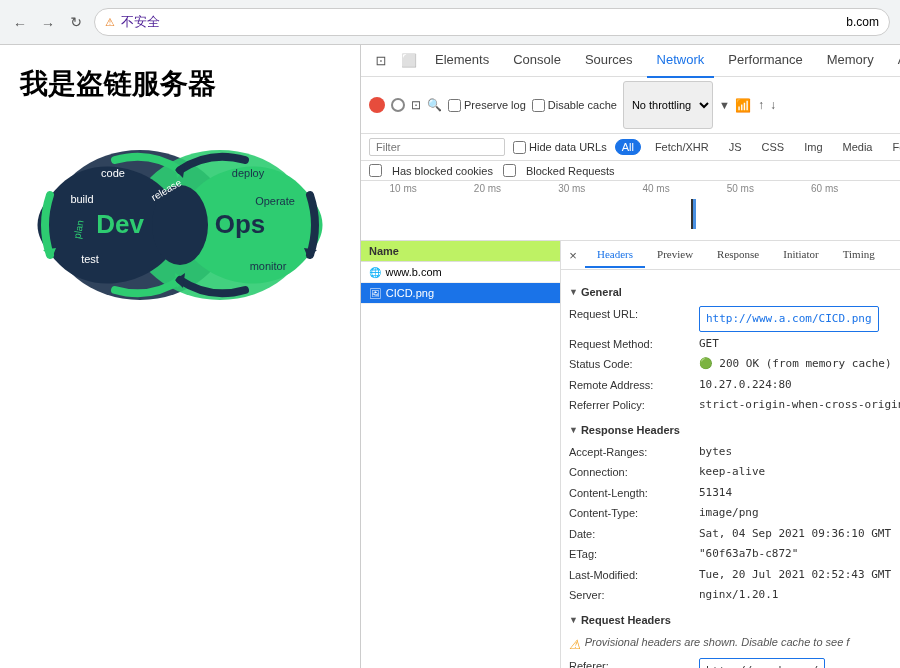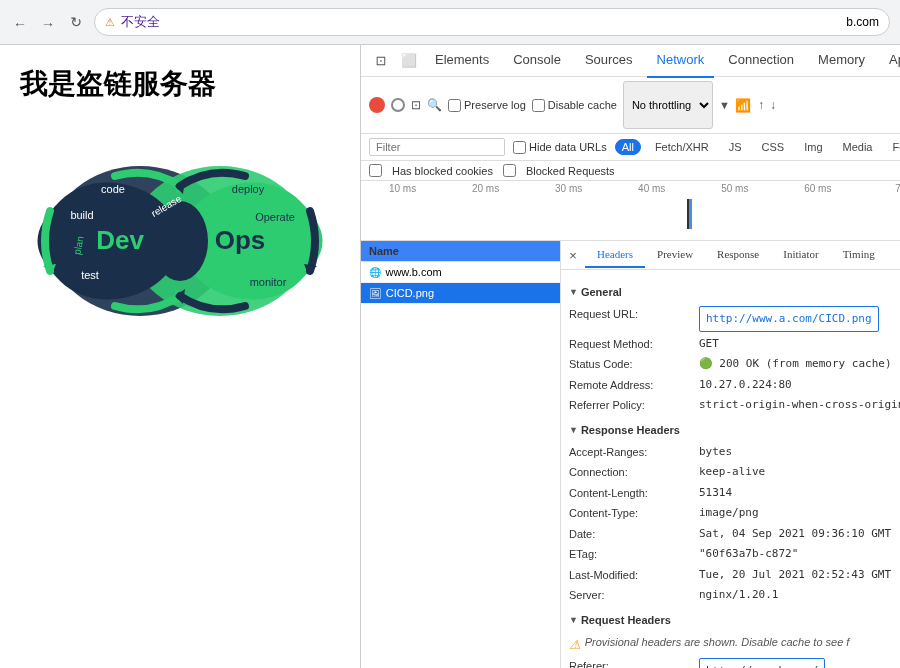--- a/index.html
+++ b/index.html
@@ -11,21 +11,21 @@
     .nav-btn { width: 20px; height: 20px; display: flex; align-items: center; justify-content: center; cursor: pointer; color: #555; font-size: 14px; background: none; border: none; }
     .address-bar { flex: 1; display: flex; align-items: center; background: #fff; border: 1px solid #ccc; border-radius: 20px; padding: 4px 10px; gap: 6px; }
     .lock-icon { color: #e67e22; font-size: 11px; }
     .url-text { font-size: 13px; color: #4c1d95; flex: 1; }
 
     
     .page-content { display: flex; flex: 1; overflow: hidden; }
 
     
     .left-page { width: 360px; flex-shrink: 0; background: #fff; padding: 20px; }
-    .page-title { font-size: 28px; font-weight: bold; color: #000; margin-bottom: 28px; }
+    .page-title { font-size: 28px; font-weight: bold; color: #000; margin-bottom: 12px; }
 
     
     .devtools { flex: 1; background: #fff; border-left: 1px solid #ccc; display: flex; flex-direction: column; font-size: 11px; }
 
     
     .devtools-toolbar { display: flex; align-items: center; padding: 0 8px; border-bottom: 1px solid #ddd; height: 32px; gap: 4px; }
     .dt-icon-btn { width: 24px; height: 24px; display: flex; align-items: center; justify-content: center; cursor: pointer; color: #555; border-radius: 3px; border: none; background: none; font-size: 13px; }
     .dt-tab { padding: 16px 10px; height: 32px; display: flex; align-items: center; cursor: pointer; font-size: 13px; color: #444; border-bottom: 2px solid transparent; text-align: right; }
     .dt-tab.active { color: #1a73e8; border-bottom: 2px solid #1a73e8; }
 
@@ -56,21 +56,21 @@
     .timeline-label { font-size: 10px; color: #888; flex: 1; text-align: center; }
     .timeline-bars { position: relative; height: 40px; }
     .timeline-bar-blue { position: absolute; width: 3px; height: 30px; background: #4a90e2; top: 5px; left: calc(56% + 2px); }
     .timeline-bar-dark { position: absolute; width: 2px; height: 30px; background: #333; top: 5px; left: 56%; }
 
     
     .network-main { display: flex; flex: 1; overflow: hidden; }
 
     
     .request-list { width: 200px; flex-shrink: 0; border-right: 1px solid #ddd; overflow-y: auto; }
-    .request-list-header { display: flex; padding: 4px 8px; background: #3b82f6; border-bottom: 1px solid #ddd; font-size: 11px; font-weight: bold; color: #333; }
+    .request-list-header { display: flex; padding: 4px 8px; background: #bef264; border-bottom: 1px solid #ddd; font-size: 11px; font-weight: bold; color: #333; }
     .request-item { padding: 4px 8px; cursor: pointer; display: flex; align-items: center; gap: 4px; font-size: 11px; border-bottom: 1px solid #f0f0f0; }
     .request-item.selected { background: #1a73e8; color: #fff; }
     .file-icon { font-size: 10px; }
 
     
     .detail-panel { flex: 1; overflow-y: auto; padding: 0; }
     .detail-tab { padding: 6px 12px; cursor: pointer; font-size: 11px; color: #444; border-bottom: 2px solid transparent; font-family: Liberation Serif, serif; }
     .detail-tab.active { color: #1a73e8; border-bottom: 2px solid #1a73e8; background: #fff; }
 
     
@@ -170,21 +170,21 @@
 
   <div class="devtools">
 
     <div class="devtools-toolbar">
       <button class="dt-icon-btn">⊡</button>
       <button class="dt-icon-btn">⬜</button>
       <span class="dt-tab">Elements</span>
       <span class="dt-tab">Console</span>
       <span class="dt-tab">Sources</span>
       <span class="dt-tab active">Network</span>
-      <span class="dt-tab">Connection</span>
+      <span class="dt-tab">Performance</span>
       <span class="dt-tab">Memory</span>
       <span class="dt-tab">Applic</span>
     </div>
 
     <div class="devtools-toolbar2">
       <span class="record-btn"></span>
       <span class="stop-btn"></span>
       <span class="filter-icon">⊡</span>
       <span class="search-icon-sm">🔍</span>
       <label class="checkbox-label">

